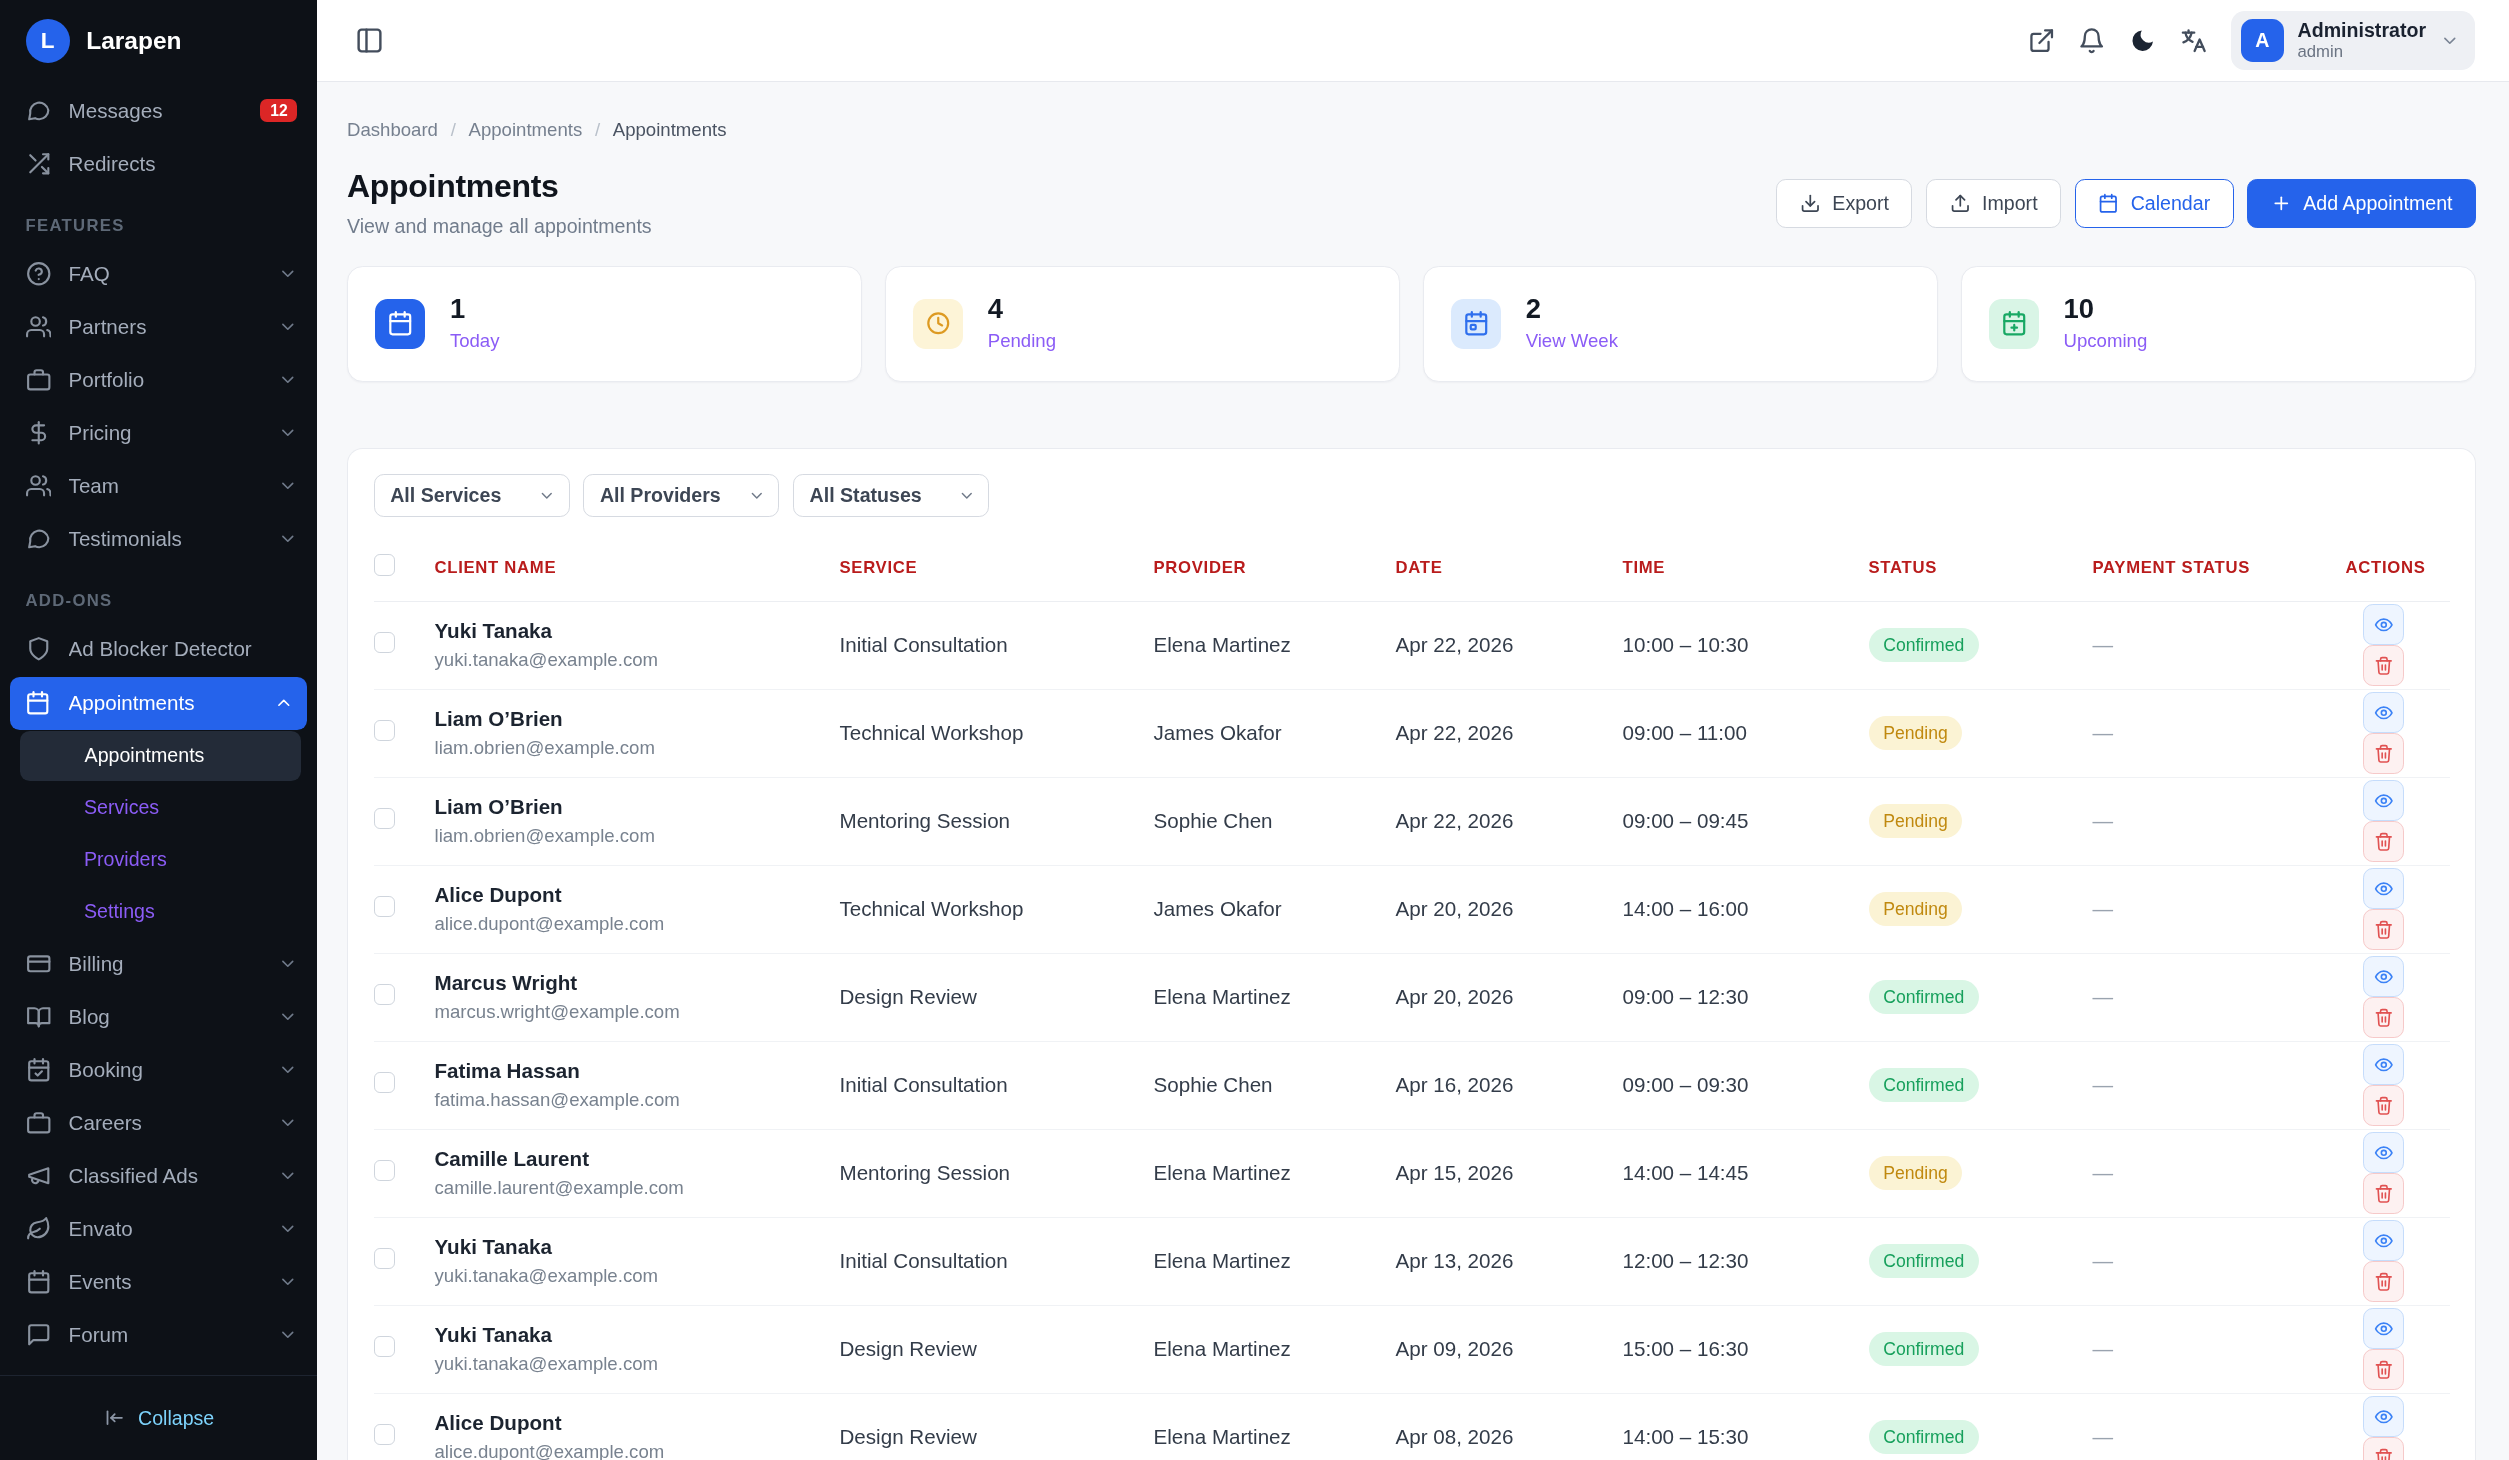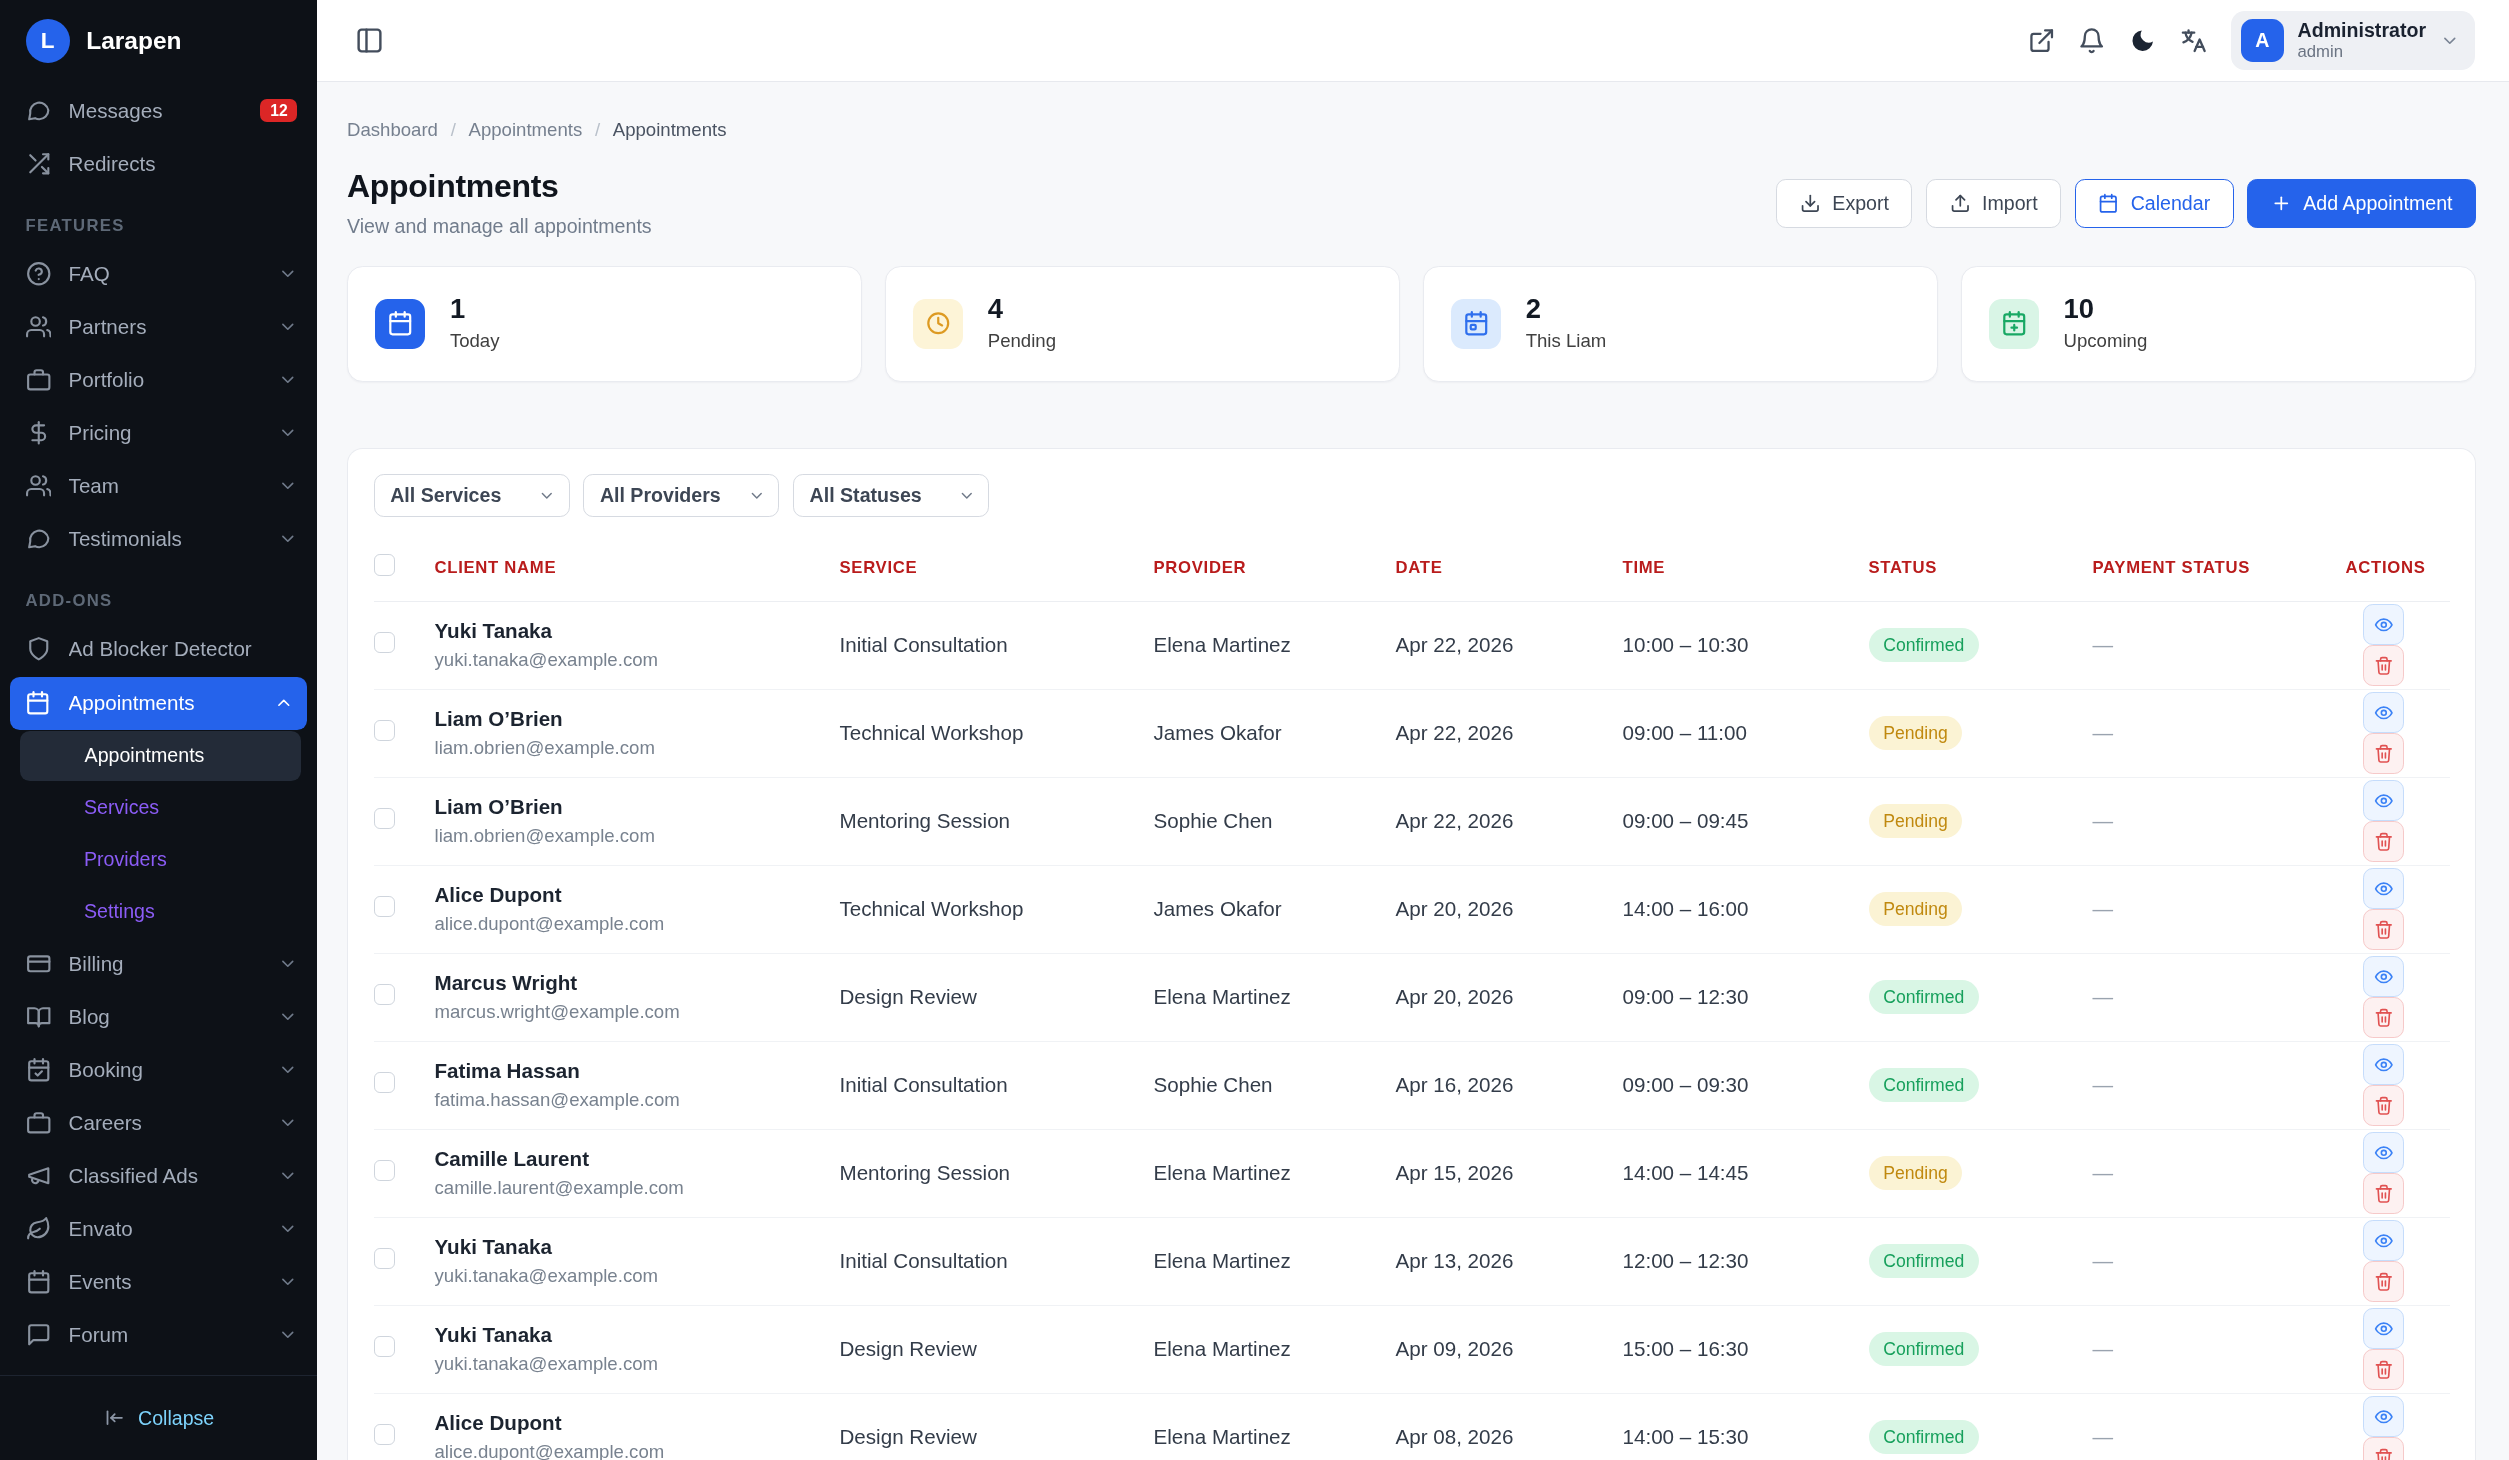--- a/index.html
+++ b/index.html
@@ -61,21 +61,21 @@
   .btn-primary { background: var(--primary); color: #fff; border-color: var(--primary); font-weight: 500; }
 
   .stats { margin-top: 27.4px; display: grid; grid-template-columns: repeat(4, 1fr); gap: 22.5px; }
   .stat-card { background: #fff; border: 1px solid #e9ebf0; border-radius: 15.7px; height: 116px; display: flex; align-items: center; gap: 24.5px; padding: 0 27.4px; box-shadow: 0 1px 2px rgba(16,24,40,.04); }
   .stat-icon { width: 50px; height: 50px; border-radius: 12.7px; flex: none; display: flex; align-items: center; justify-content: center; }
   .t-blue-solid { background: #2563eb; color: #fff; }
   .t-amber { background: #fdf4d7; color: #dd9a22; }
   .t-blue { background: #dbeafd; color: #2f6fed; }
   .t-green { background: #d9f5e6; color: #18a864; }
   .stat-value { font-size: 27.4px; font-weight: 700; color: #131a24; line-height: 1.05; }
-  .stat-label { font-size: 18.6px; color: #404040; margin-top: 5.9px; }
+  .stat-label { font-size: 18.6px; color: #8b5cf6; margin-top: 5.9px; }
 
   .panel { margin-top: 66px; background: #fff; border: 1px solid #e9ebf0; border-radius: 15.7px 15.7px 0 0; border-bottom: none; padding: 25.5px 25.5px 0; }
   .filters { display: flex; gap: 13.7px; }
   .select { width: 196px; height: 43px; border: 1px solid #d6dae1; border-radius: 9.8px; display: flex; align-items: center; justify-content: space-between; padding: 0 12.7px 0 15.7px; font-size: 19.6px; color: #3d4654; background: #fff; cursor: pointer; font-weight: bold; }
   .select .s-chev { display: flex; color: #707a89; }
 
   .tbl-wrap { margin-top: 25.5px; }
   table { width: 100%; border-collapse: collapse; table-layout: fixed; }
   thead th { text-align: left; font-size: 16.7px; color: #b91c1c; font-weight: 700; letter-spacing: 0.7px; padding: 11.8px 0 19.6px; border-bottom: 1px solid #ecEEf2; }
   tbody td { height: 88px; border-bottom: 1px solid #f0f2f5; vertical-align: middle; font-size: 20.6px; color: #333c49; padding: 0; }
@@ -533,21 +533,21 @@
             <svg width="26.5" height="26.5" viewBox="0 0 24 24" fill="none" stroke="currentColor" stroke-width="2" stroke-linecap="round" stroke-linejoin="round">
               <rect x="3" y="4" width="18" height="18" rx="2"></rect>
               <path d="M16 2v4"></path>
               <path d="M8 2v4"></path>
               <path d="M3 10h18"></path>
               <rect x="7" y="13.5" width="4.5" height="4" rx="1"></rect>
             </svg>
           </div>
           <div>
             <div class="stat-value">2</div>
-            <div class="stat-label">This Liam</div>
+            <div class="stat-label">View Week</div>
           </div>
         </div>
         <div class="stat-card">
           <div class="stat-icon t-green">
             <svg width="26.5" height="26.5" viewBox="0 0 24 24" fill="none" stroke="currentColor" stroke-width="2" stroke-linecap="round" stroke-linejoin="round">
               <rect x="3" y="4" width="18" height="18" rx="2"></rect>
               <path d="M16 2v4"></path>
               <path d="M8 2v4"></path>
               <path d="M3 10h18"></path>
               <path d="M12 13.5v5"></path>

